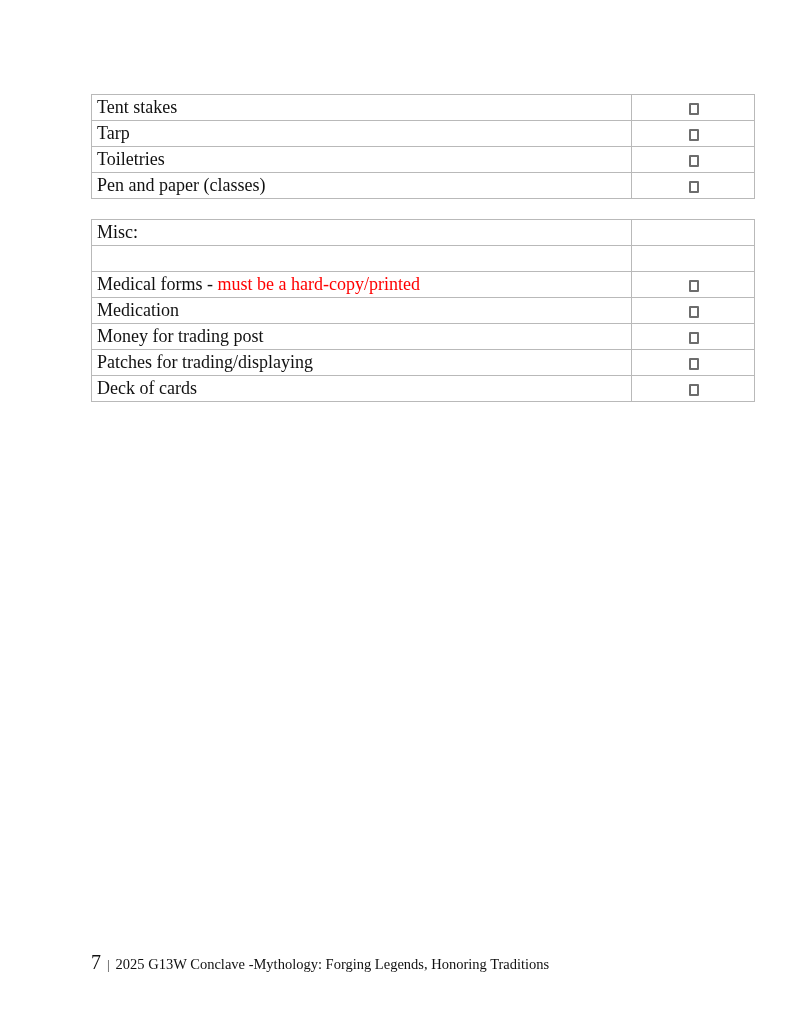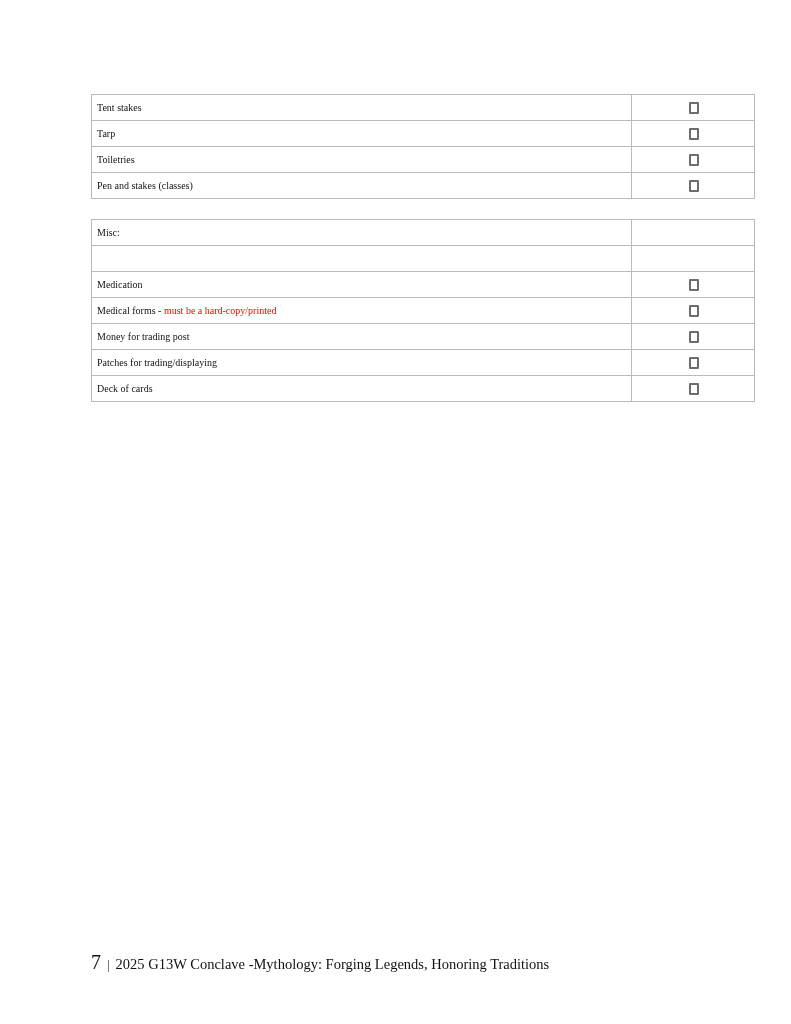--- a/index.html
+++ b/index.html
@@ -22,21 +22,21 @@
     left: 91px;
     width: 663px;
     border-collapse: collapse;
     table-layout: fixed;
   }
   #packing-table { top: 94px; }
   #misc-table    { top: 219px; padding-left: 12px; }
   table.checklist td {
     border: 1px solid var(--table-border, #b9b9b9);
     height: 26px;
-    font-size: 10px;
+    font-size: 18px;
     vertical-align: middle;
     padding: 0 4px 0 5px;
     overflow: hidden;
     white-space: nowrap;
   }
   td.chk {
     width: 123px;
     text-align: center;
     padding: 0;
   }
@@ -78,48 +78,48 @@
       </tr>
       <tr>
         <td class="item"><span>Tarp</span></td>
         <td class="chk"><span class="checkbox"></span></td>
       </tr>
       <tr>
         <td class="item"><span>Toiletries</span></td>
         <td class="chk"><span class="checkbox"></span></td>
       </tr>
       <tr>
-        <td class="item"><span>Pen and stakes (classes)</span></td>
+        <td class="item"><span>Pen and paper (classes)</span></td>
         <td class="chk"><span class="checkbox"></span></td>
       </tr>
     </tbody>
   </table>
 
   <table class="checklist" id="misc-table">
     <colgroup>
         <col style="width:540px">
         <col style="width:123px">
       </colgroup>
     <tbody>
       <tr>
         <td class="item"><span>Misc:</span></td>
         <td class="chk"></td>
       </tr>
       <tr>
         <td class="item"></td>
         <td class="chk"></td>
       </tr>
       <tr>
-        <td class="item"><span>Medication</span></td>
+        <td class="item">
+          <span>Medical forms - </span><span class="red">must be a hard-copy/printed</span>
+        </td>
         <td class="chk"><span class="checkbox"></span></td>
       </tr>
       <tr>
-        <td class="item">
-          <span>Medical forms - </span><span class="red">must be a hard-copy/printed</span>
-        </td>
+        <td class="item"><span>Medication</span></td>
         <td class="chk"><span class="checkbox"></span></td>
       </tr>
       <tr>
         <td class="item"><span>Money for trading post</span></td>
         <td class="chk"><span class="checkbox"></span></td>
       </tr>
       <tr>
         <td class="item"><span>Patches for trading/displaying</span></td>
         <td class="chk"><span class="checkbox"></span></td>
       </tr>

